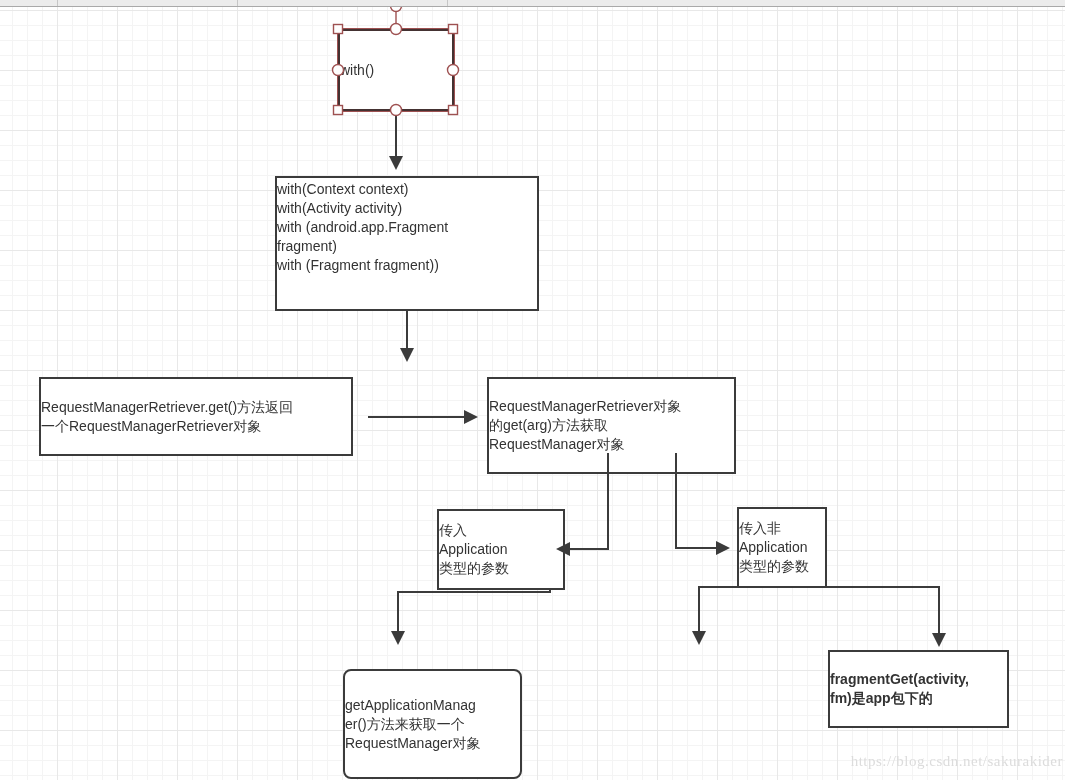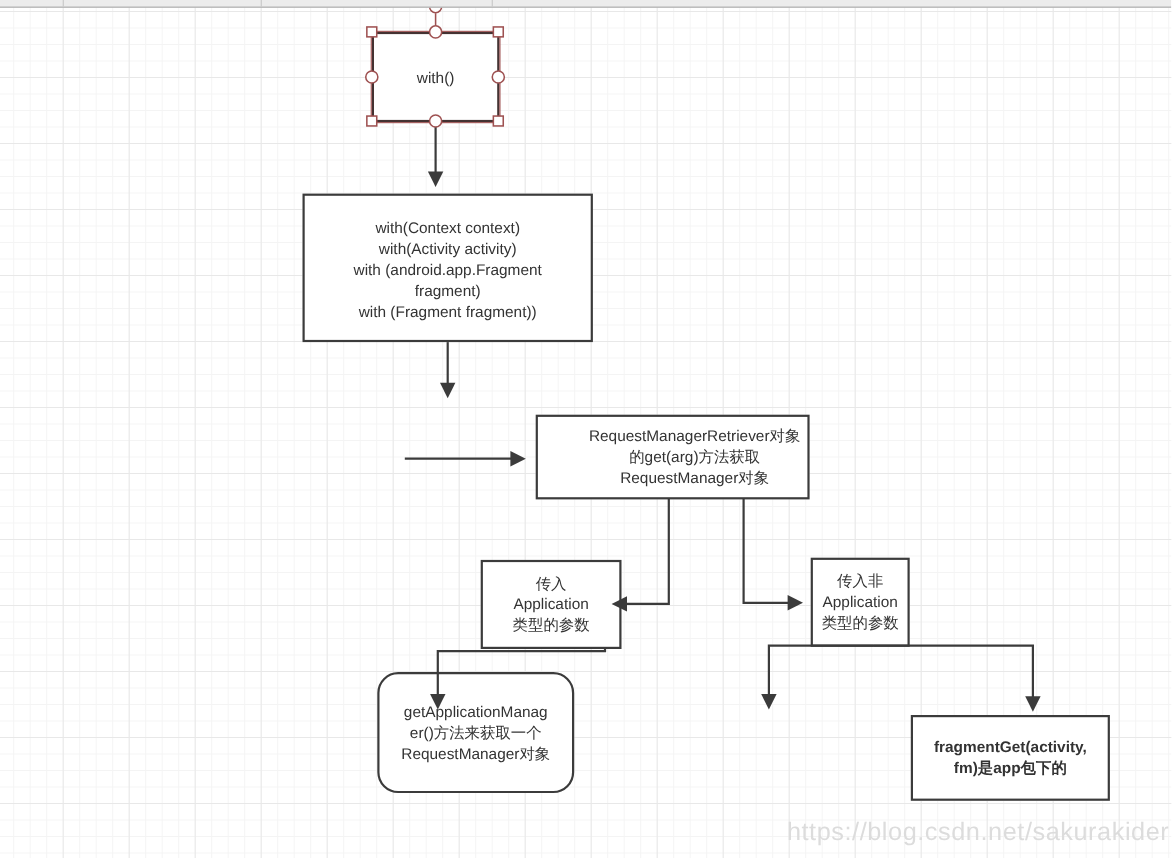--- a/index.html
+++ b/index.html
@@ -25,49 +25,48 @@
     background:#ececec;border-bottom:1px solid #a9a9a9;z-index:4;
   }
   #topbar .sep{position:absolute;top:0;width:1px;height:6px;background:#c6c6c6;}
 
   .node{
     position:absolute;
     box-sizing:border-box;
     background:#fff;
     border:2px solid #3b3b3b;
     display:flex;align-items:center;justify-content:center;
-    text-align:center;
     color:#333;
     font-size:14px;line-height:19px;
     z-index:1;
   }
   .node-label{white-space:pre-line;display:block;width:100%;}
 
   #node-with{left:338px;top:29px;width:116px;height:82px;
     border-color:#443232;outline:1px solid #9e5151;outline-offset:0px;}
   #node-overloads{left:275px;top:176px;width:264px;height:135px;
-    align-items:flex-start;padding-top:20px;}
+    align-items:flex-start;padding-top:2px;}
   #node-retriever-get{left:39px;top:377px;width:314px;height:79px;}
-  #node-retriever-obj{left:487px;top:377px;width:249px;height:77px;padding-left:40px;}
+  #node-retriever-obj{left:487px;top:377px;width:249px;height:97px;}
   #node-app-param{left:437px;top:509px;width:128px;height:81px;}
   #node-non-app-param{left:737px;top:507px;width:90px;height:81px;}
-  #node-get-app-manager{left:343px;top:611px;width:179px;height:110px;border-radius:19px;}
+  #node-get-app-manager{left:343px;top:669px;width:179px;height:110px;border-radius:8px;}
   #node-support-fragment{left:605px;top:647px;width:190px;height:80px;}
   #node-fragment-get{left:828px;top:650px;width:181px;height:78px;font-weight:bold;}
 
   #overlay{position:absolute;left:0;top:0;z-index:2;pointer-events:none;}
   #overlay .edge-line{stroke:#3b3b3b;stroke-width:2;fill:none;}
   #overlay .edge-head{fill:#3b3b3b;stroke:none;}
   #overlay .handle{fill:#ffffff;stroke:#9e5151;stroke-width:1.4;}
   #overlay .handle-line{stroke:#9e5151;stroke-width:1.4;}
 
   #watermark{
     position:absolute;right:2px;bottom:10px;
-    font-family:Liberation Sans, sans-serif;
-    font-size:23px;color:#dcdcdc;letter-spacing:0.5px;
+    font-family:Liberation Serif, serif;
+    font-size:15px;color:#dcdcdc;letter-spacing:0.5px;
     z-index:0;
   }
 </style>
 </head>
 <body>
 
 <div id="canvas">
 
   <div id="topbar">
     <i class="sep" style="left:57px"></i>
@@ -80,20 +79,24 @@
   </div>
 
   <div class="node" id="node-overloads">
     <span class="node-label">with(Context context)
 with(Activity activity)
 with  (android.app.Fragment
 fragment)
 with  (Fragment fragment))</span>
   </div>
 
+  <div class="node" id="node-retriever-get">
+    <span class="node-label">RequestManagerRetriever.get()方法返回
+一个RequestManagerRetriever对象</span>
+  </div>
 
   <div class="node" id="node-retriever-obj">
     <span class="node-label">RequestManagerRetriever对象
 的get(arg)方法获取
 RequestManager对象</span>
   </div>
 
   <div class="node" id="node-app-param">
     <span class="node-label">传入
 Application

